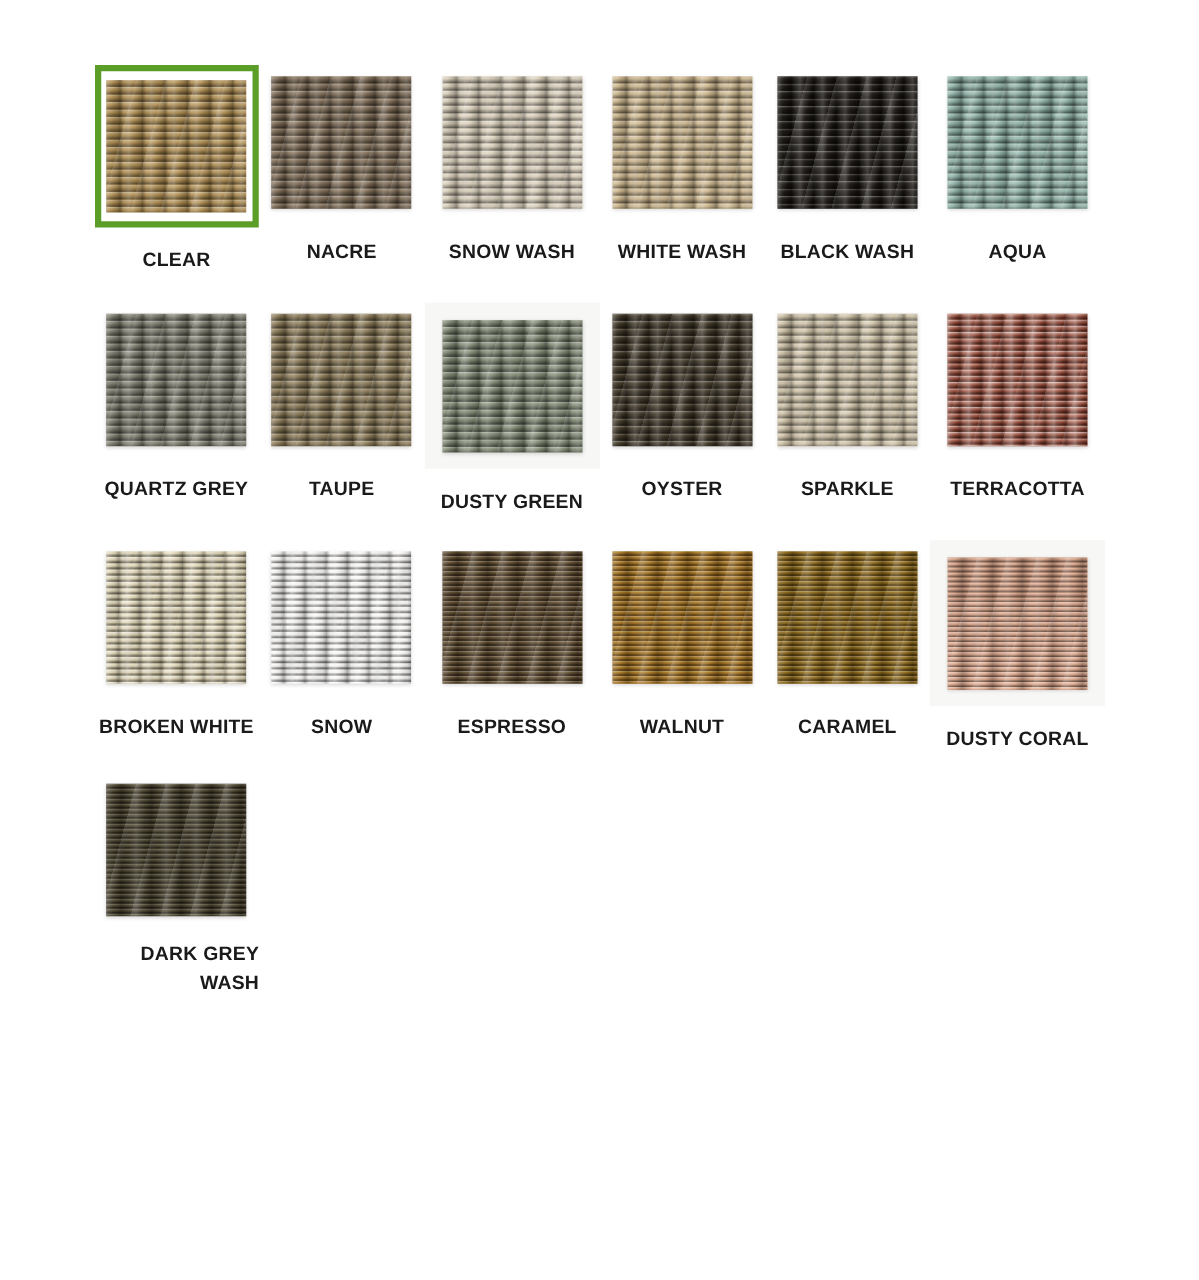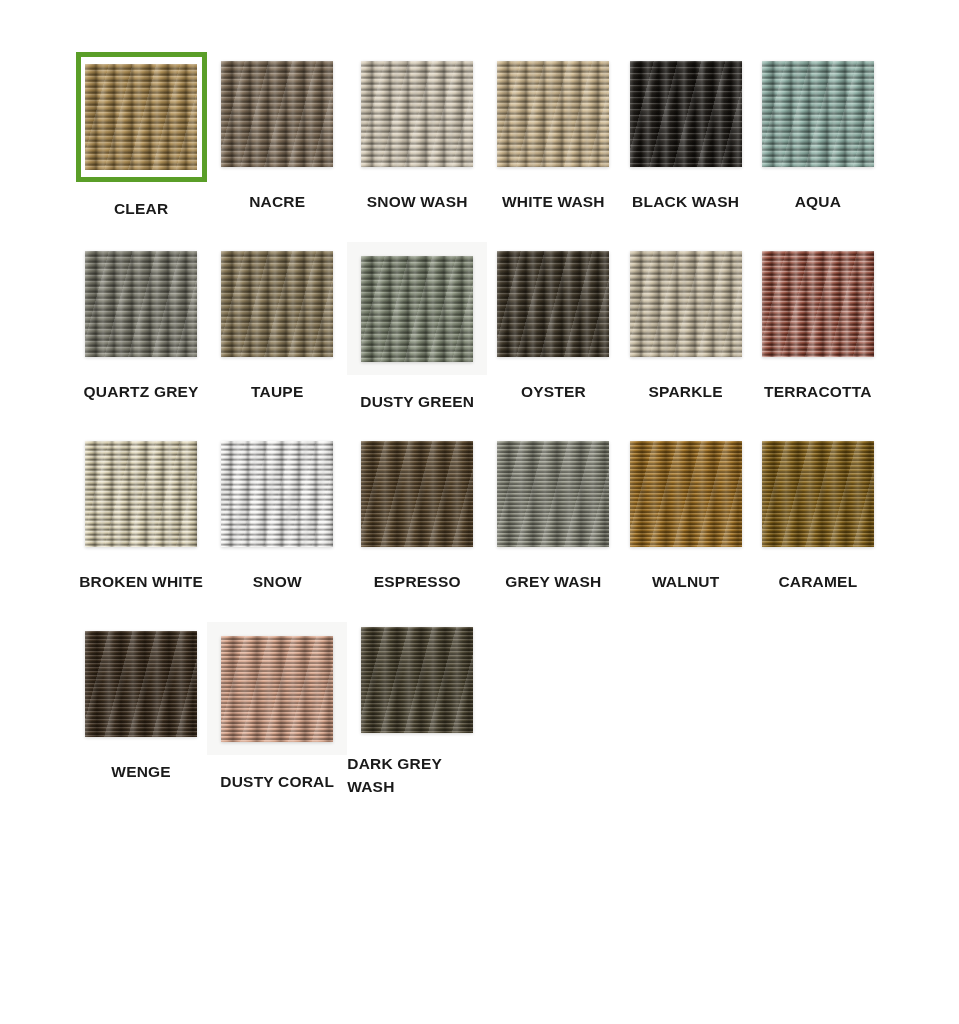--- a/index.html
+++ b/index.html
@@ -169,21 +169,21 @@
         rgba(255,255,255,0.18) 24px
       );
   }
 
   .swatch-label {
     margin-top: 16px;
     font-size: 15.5px;
     font-weight: bold;
     letter-spacing: 0.2px;
     color: #1a1a1a;
-    text-align: left;
+    text-align: right;
     line-height: 1.45;
     max-width: 140px;
     text-transform: uppercase;
   }
 </style>
 </head>
 <body style="background: rgb(255, 255, 255);">
 
 <div class="swatch-gallery">
   <div class="swatch-grid" id="swatch-grid">
@@ -332,57 +332,37 @@
           <div class="swatch-tile tex-dense" style="background-color: rgb(90, 69, 40);">
             <div class="weave w-h"></div>
             <div class="weave w-v"></div>
             <div class="weave w-sheen"></div>
           </div>
         </div>
         <div class="swatch-label">ESPRESSO</div>
       </div>
       <div class="swatch-cell">
         <div class="swatch-frame">
-          <div class="swatch-tile tex-dense" style="background-color: rgb(139, 140, 124);">
-            <div class="weave w-h"></div>
-            <div class="weave w-v"></div>
-            <div class="weave w-sheen"></div>
-          </div>
-        </div>
-        <div class="swatch-label">GREY WASH</div>
-      </div>
-      <div class="swatch-cell">
-        <div class="swatch-frame">
           <div class="swatch-tile tex-dense" style="background-color: rgb(164, 112, 27);">
             <div class="weave w-h"></div>
             <div class="weave w-v"></div>
             <div class="weave w-sheen"></div>
           </div>
         </div>
         <div class="swatch-label">WALNUT</div>
       </div>
       <div class="swatch-cell">
         <div class="swatch-frame">
           <div class="swatch-tile tex-dense" style="background-color: rgb(138, 100, 19);">
             <div class="weave w-h"></div>
             <div class="weave w-v"></div>
             <div class="weave w-sheen"></div>
           </div>
         </div>
         <div class="swatch-label">CARAMEL</div>
-      </div>
-      <div class="swatch-cell">
-        <div class="swatch-frame">
-          <div class="swatch-tile tex-dense" style="background-color: rgb(58, 42, 24);">
-            <div class="weave w-h"></div>
-            <div class="weave w-v"></div>
-            <div class="weave w-sheen"></div>
-          </div>
-        </div>
-        <div class="swatch-label">WENGE</div>
       </div>
       <div class="swatch-cell has-panel">
         <div class="swatch-frame">
           <div class="swatch-tile tex-dense" style="background-color: rgb(221, 165, 137);">
             <div class="weave w-h"></div>
             <div class="weave w-v"></div>
             <div class="weave w-sheen"></div>
           </div>
         </div>
         <div class="swatch-label">DUSTY CORAL</div>

